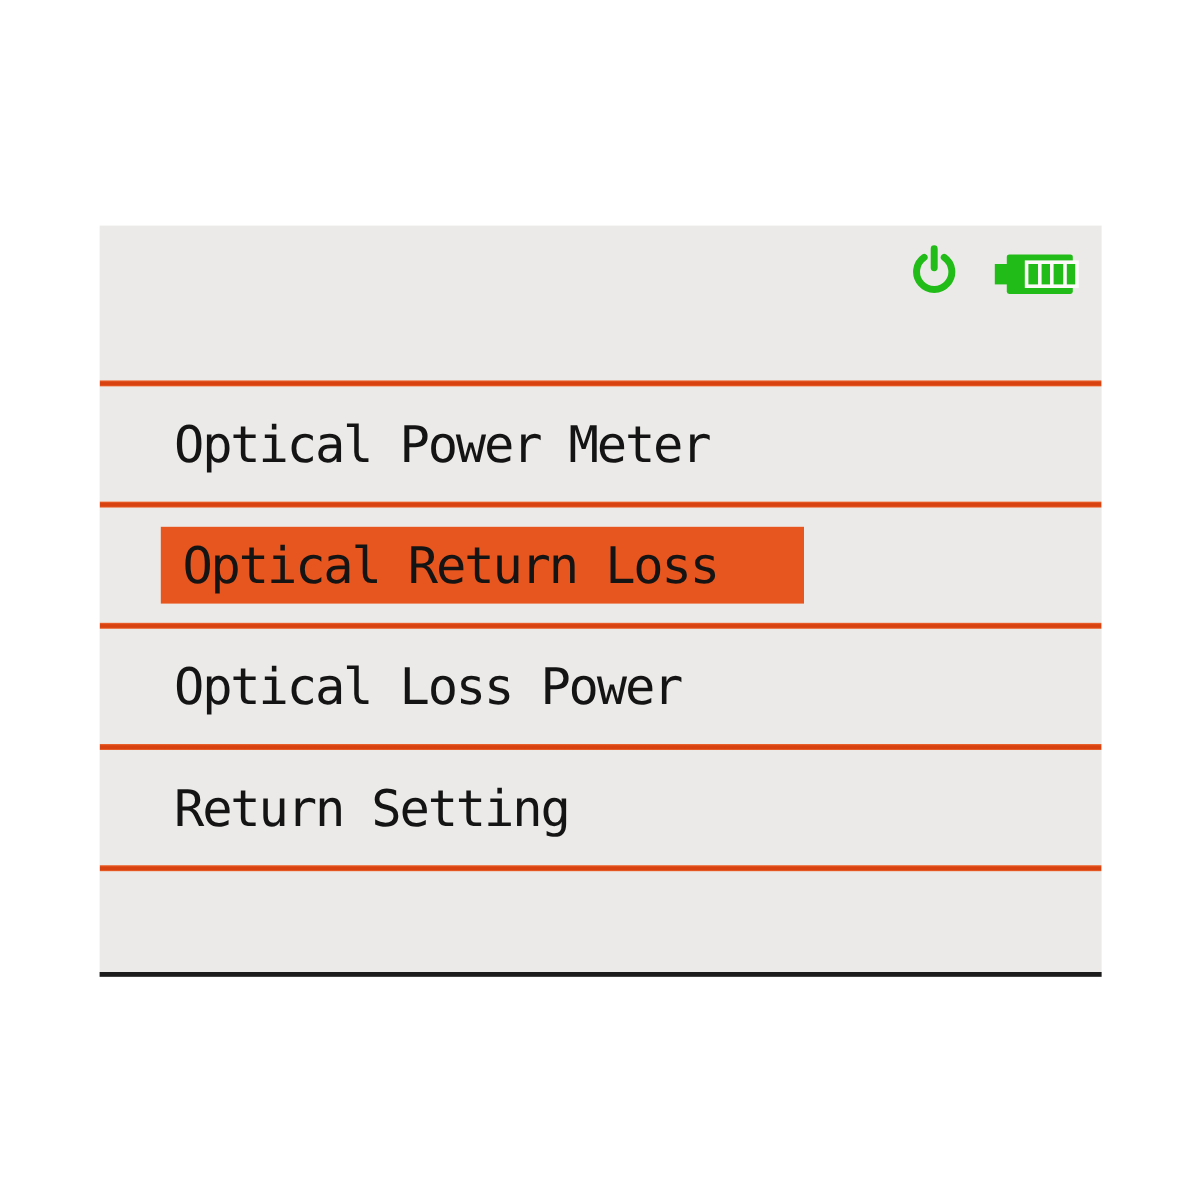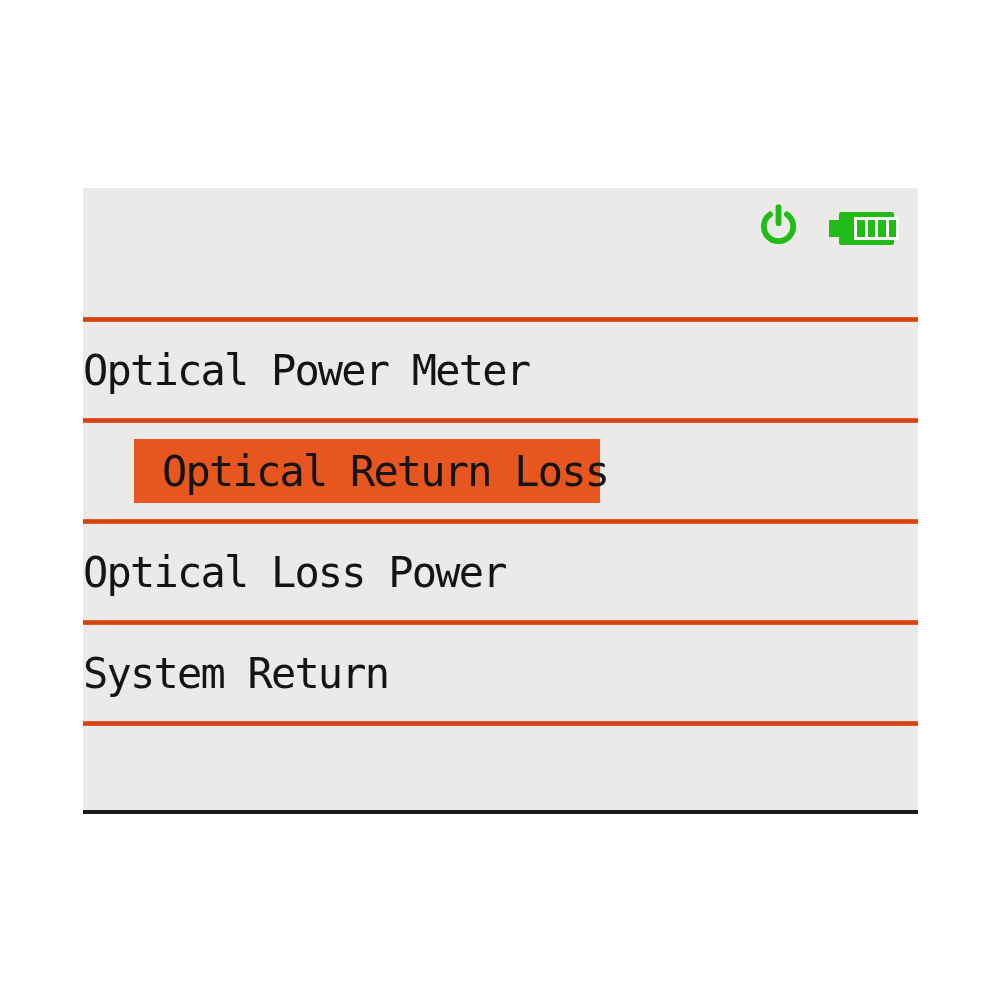--- a/index.html
+++ b/index.html
@@ -80,35 +80,36 @@
     background: linear-gradient(180deg, #EE6A35 0%, #D84210 30%, #D84210 75%, #EE6A35 100%);
   }
   .menu-row {
     height: 96px;
     flex: 0 0 auto;
     display: flex;
     align-items: center;
     font-size: 42px;
     letter-spacing: -1.8px;
     color: #141414;
+    padding-left: 62px;
     box-sizing: border-box;
     white-space: nowrap;
     cursor: default;
   }
   .menu-row.selected {
     padding-left: 0;
   }
   .highlight {
     margin-left: 51px;
-    width: 466px;
+    width: 536px;
     height: 64px;
     background: #E8561F;
     display: flex;
     align-items: center;
-    padding-left: 28px;
+    padding-left: 18px;
     box-sizing: border-box;
   }
   .bottom-fill {
     flex: 1 1 auto;
   }
 </style>
 </head>
 <body>
 
 <div class="screen">
@@ -147,20 +148,20 @@
 
   <div class="divider"></div>
 
   <div class="menu-row">
     <span>Optical Loss Power</span>
   </div>
 
   <div class="divider"></div>
 
   <div class="menu-row">
-    <span>System Return</span>
+    <span>Return Setting</span>
   </div>
 
   <div class="divider"></div>
 
   <div class="bottom-fill"></div>
 
 </div>
 
 </body></html>

